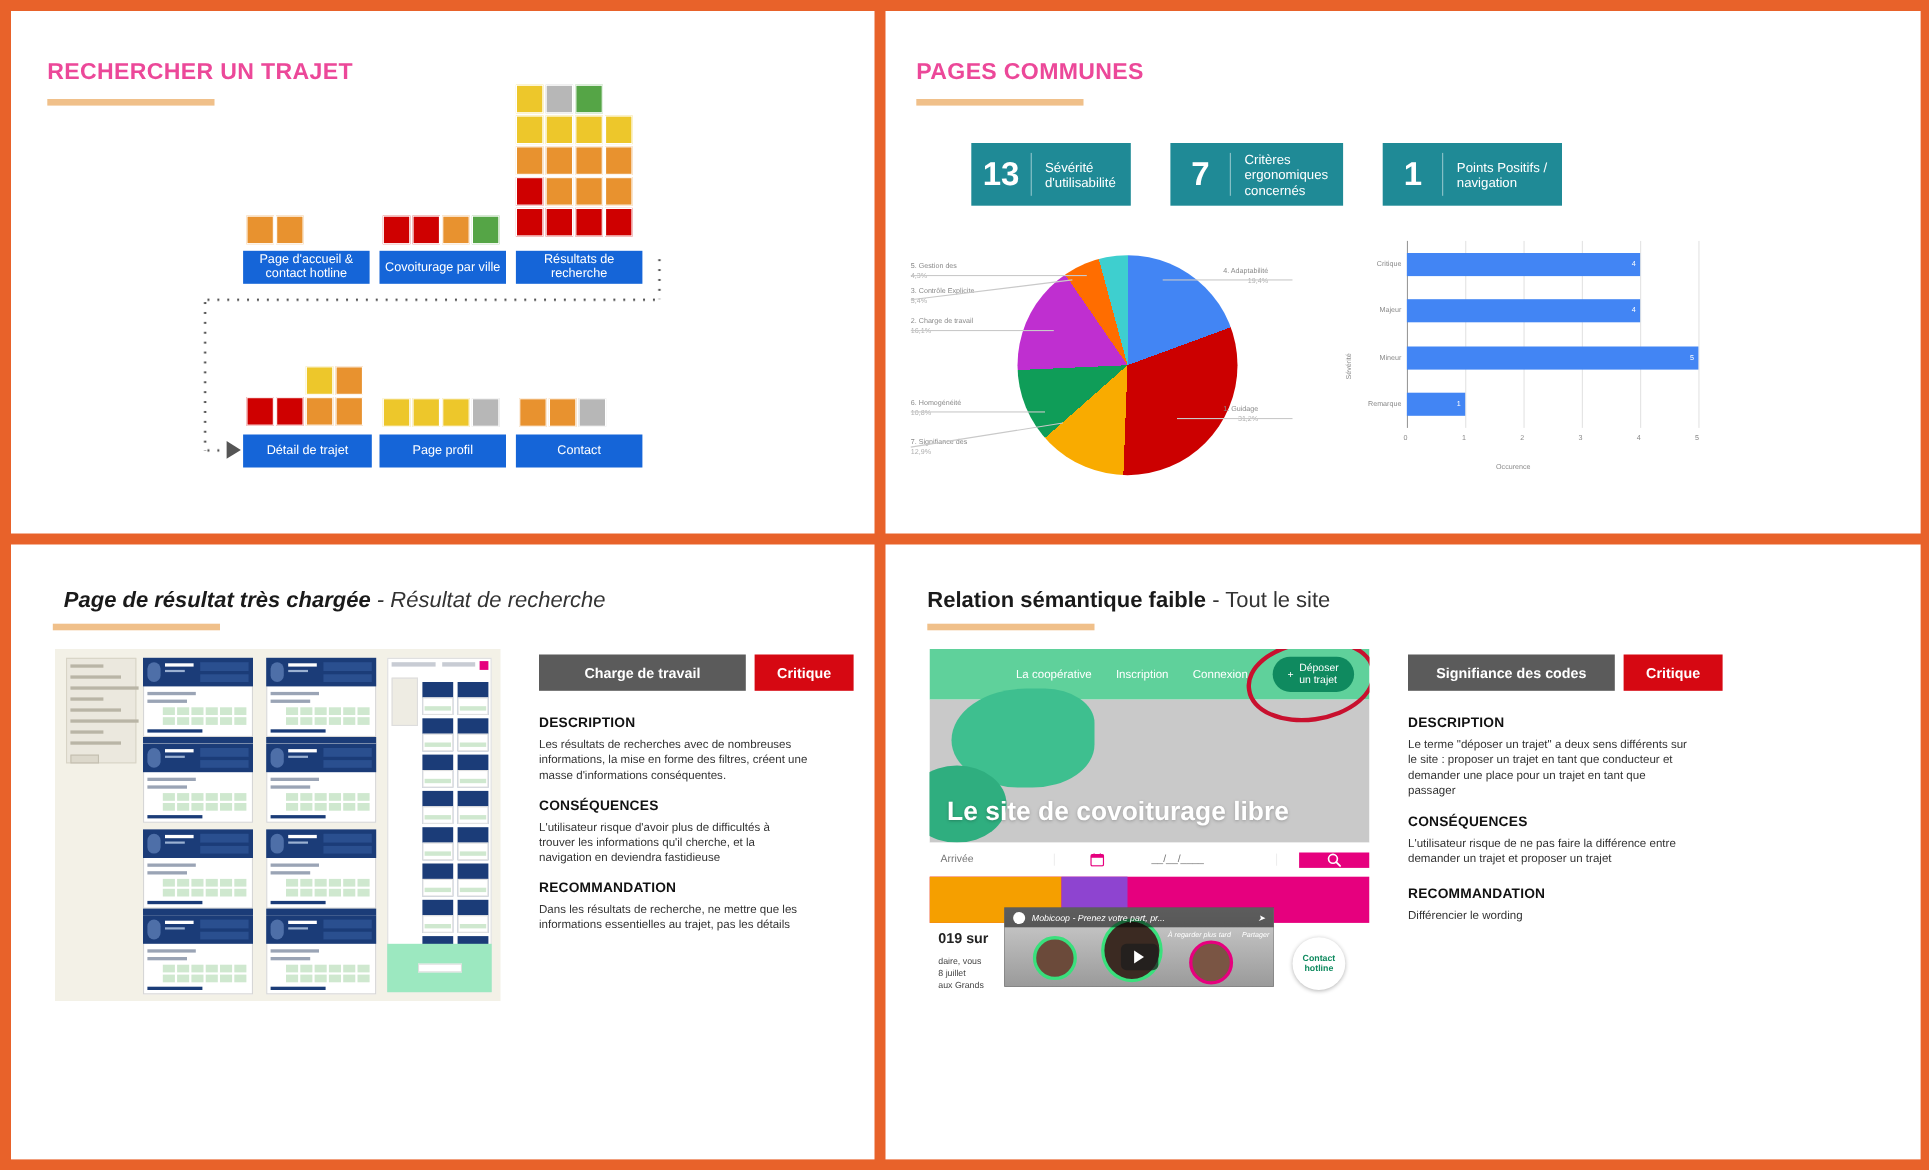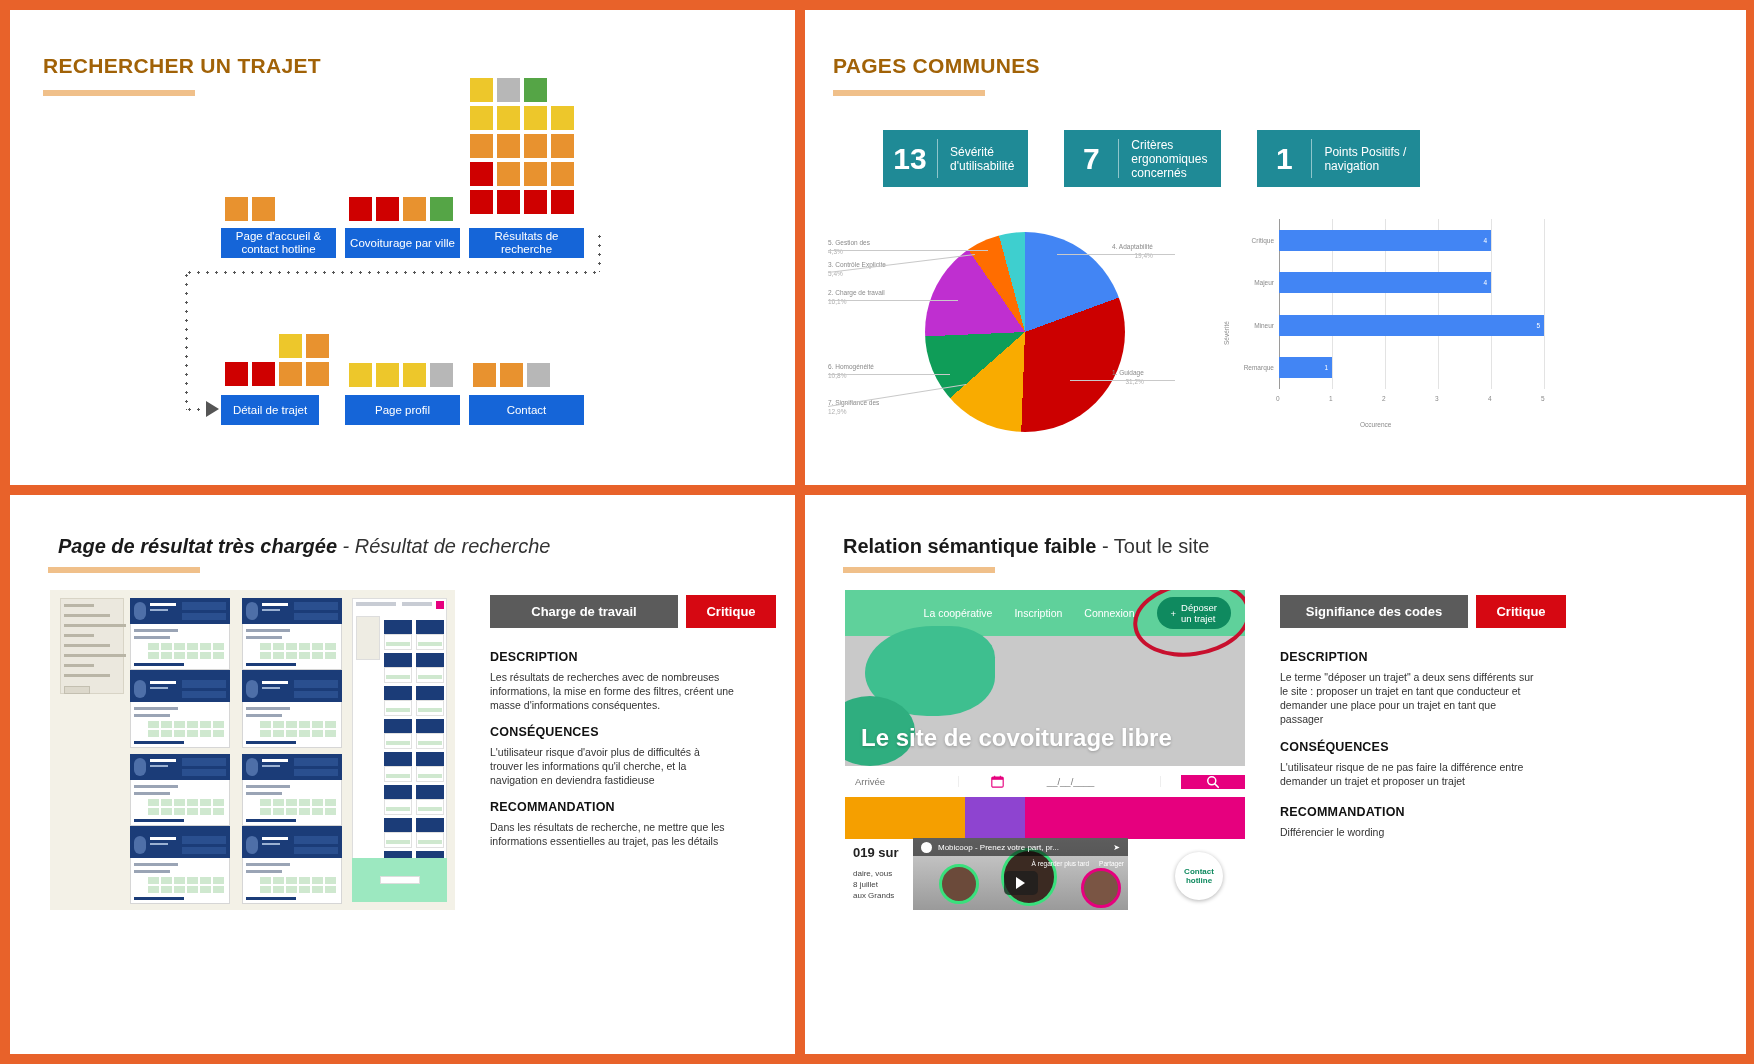--- a/index.html
+++ b/index.html
@@ -17,21 +17,21 @@
     gap: 10px;
     padding: 10px 8px 10px 10px;
   }
   .panel { background:#fff; position: relative; overflow: hidden; }
 
   
   .slide-title {
     font-weight: bold;
     font-size: 21px;
     letter-spacing: .3px;
-    color: #a16207;
+    color: #ec4899;
     position: absolute;
   }
   .rule {
     position: absolute;
     height: 6px; width: 152px;
     background: #f0c08a;
   }
 
   
   .flow { position:absolute; inset:0; }
@@ -293,21 +293,21 @@
         <div class="tile c-yel"></div>
         <div class="tile c-gry"></div>
       </div>
 
       <div class="tilegrp" style="left:461px; top:351px; width:90px;">
         <div class="tile c-org"></div>
         <div class="tile c-org"></div>
         <div class="tile c-gry"></div>
       </div>
 
-      <div class="node" style="left:211px; top:385px; width:98px;">
+      <div class="node" style="left:211px; top:385px; width:117px;">
         <div>Détail de trajet</div>
       </div>
       <div class="node" style="left:335px; top:385px; width:115px;">
         <div>Page profil</div>
       </div>
       <div class="node" style="left:459px; top:385px; width:115px;">
         <div>Contact</div>
       </div>
     </div>
   </div>
@@ -743,21 +743,21 @@
 
       <div style="position:absolute;left:8px;top:255px;font-size:13px;font-weight:bold;color:#222;">019 sur</div>
       <div style="position:absolute;left:8px;top:278px;font-size:8px;color:#444;line-height:11px;">
         <div>daire, vous</div>
         <div>8 juillet</div>
         <div>aux Grands</div>
         <div style="margin-top:8px;">num</div>
 
       </div>
 
-      <div class="vid" style="left:68px; top:248px; width:215px; height:72px;">
+      <div class="vid" style="left:68px; top:235px; width:245px; height:72px;font-style:italic;">
         <div style="position:absolute;inset:0;background:linear-gradient(#cfcfcf,#9a9a9a);"></div>
         <div class="face" style="left:26px;top:26px;width:40px;height:40px;background:#6b4a3a;border:3px solid #39e07c;"></div>
         <div class="face" style="left:88px;top:10px;width:56px;height:58px;background:#3b2a22;border:3px solid #39e07c;border-radius:50%;"></div>
         <div class="face" style="left:168px;top:30px;width:40px;height:40px;background:#7a5544;border:3px solid #e6007e;"></div>
         <div class="vid-top">
           <span style="width:11px;height:11px;border-radius:50%;background:#fff;display:inline-block;"></span>
           <span>Mobicoop - Prenez votre part, pr...</span>
           <span style="margin-left:auto;">➤</span>
         </div>
         <div style="position:absolute;right:4px;top:22px;font-size:6.5px;color:#fff;display:flex;gap:10px;">

